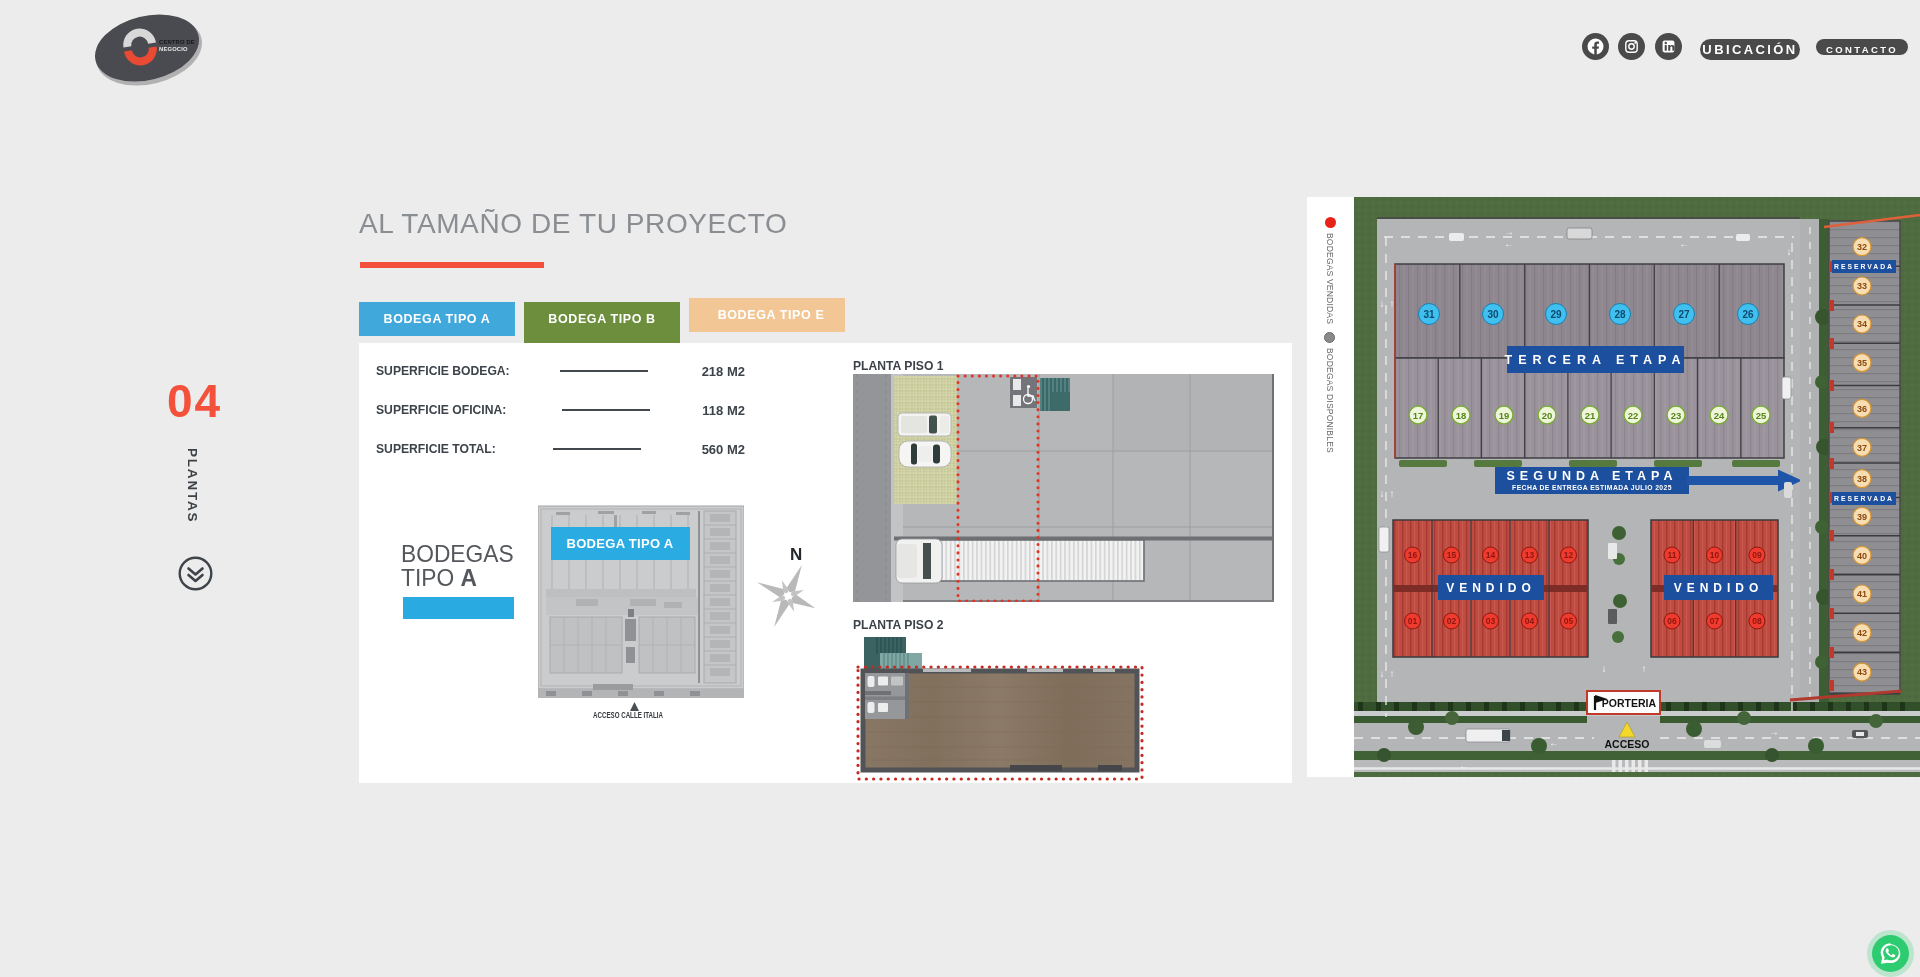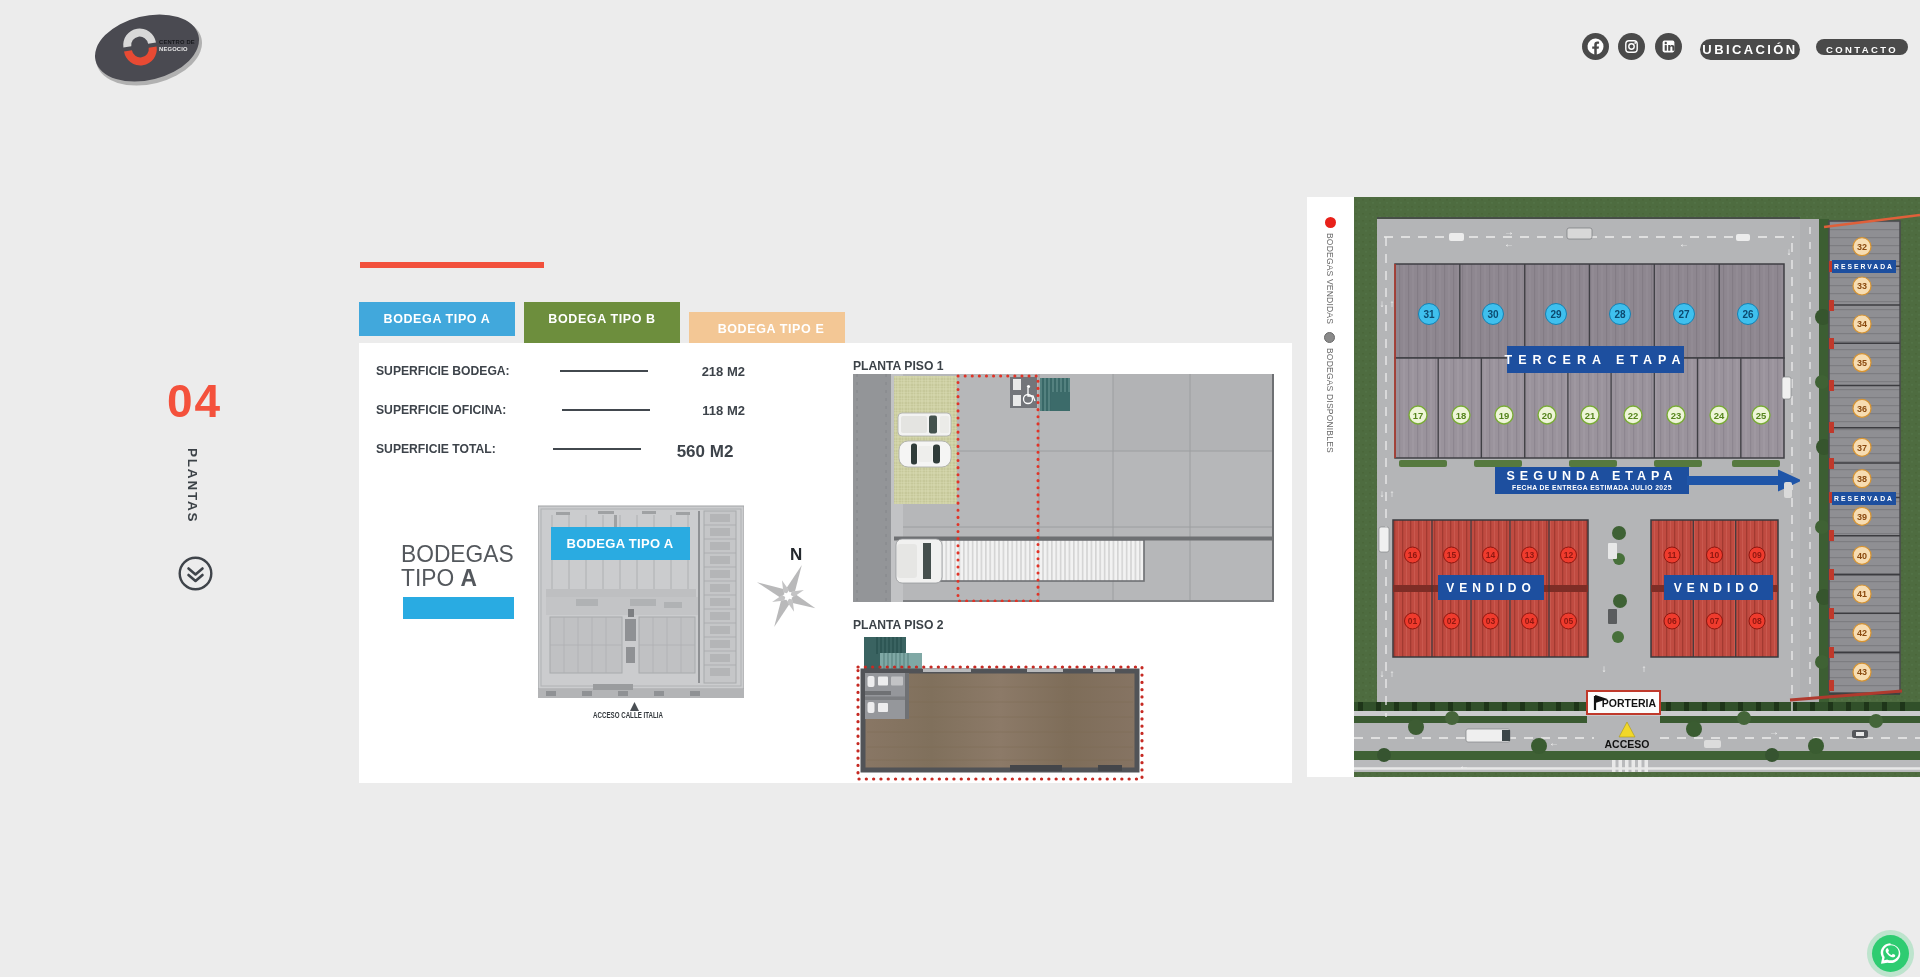--- a/index.html
+++ b/index.html
@@ -59,42 +59,43 @@
 
   <div class="abs" style="left:178px; top:556px; width:35px; height:35px;">
     <svg width="35" height="35" viewBox="0 0 35 35">
       <circle cx="17.5" cy="17.5" r="15.8" fill="none" stroke="#3f444a" stroke-width="2.4"></circle>
       <path d="M10.5 12.5 L17.5 18.5 L24.5 12.5" fill="none" stroke="#3f444a" stroke-width="2.6" stroke-linecap="round" stroke-linejoin="round"></path>
       <path d="M10.5 19 L17.5 25 L24.5 19" fill="none" stroke="#3f444a" stroke-width="2.6" stroke-linecap="round" stroke-linejoin="round"></path>
     </svg>
   </div>
 
 
+  <div class="abs" style="left:359px; top:208px; font-size:28px; font-weight:300; color:#8a8e92; letter-spacing:0.6px;">AL TAMAÑO DE TU PROYECTO</div>
 
   <div class="abs" style="left:360px; top:262px; width:184px; height:6px; background:#f2503c;"></div>
 
   <div class="abs" style="left:359px; top:302px; width:156px; height:34px; background:#41a8dc; color:#fff; font-size:12.5px; font-weight:bold; letter-spacing:0.6px; text-align:center; line-height:34px;">BODEGA TIPO A</div>
 
   <div class="abs" style="left:524px; top:302px; width:156px; height:45px; background:#6d8e3d; color:#fff; font-size:12.5px; font-weight:bold; letter-spacing:0.6px; text-align:center; line-height:34px;">BODEGA TIPO B</div>
 
-  <div class="abs" style="left:689px; top:312px; width:156px; height:34px; background:#f3c795; color:#fff; font-size:12.5px; font-weight:bold; letter-spacing:0.6px; text-align:center; line-height:34px;padding-left:8px;">BODEGA TIPO E</div>
+  <div class="abs" style="left:689px; top:298px; width:156px; height:34px; background:#f3c795; color:#fff; font-size:12.5px; font-weight:bold; letter-spacing:0.6px; text-align:center; line-height:34px;padding-left:8px;">BODEGA TIPO E</div>
 
   <div class="abs" style="left:359px; top:343px; width:933px; height:440px; background:#ffffff;"></div>
 
   <div class="abs" style="left:376px; top:363px; font-size:13.5px; font-weight:bold; color:#3d434a; transform:scaleX(0.9); transform-origin:0 50%;">SUPERFICIE BODEGA:</div>
   <div class="abs" style="left:560px; top:370px; width:88px; height:1.6px; background:#42484e;"></div>
   <div class="abs" style="left:665px; top:364px; width:80px; font-size:13px; font-weight:bold; color:#3d434a; text-align:right;">218 M2</div>
 
   <div class="abs" style="left:376px; top:402px; font-size:13.5px; font-weight:bold; color:#3d434a; transform:scaleX(0.9); transform-origin:0 50%;">SUPERFICIE OFICINA:</div>
   <div class="abs" style="left:562px; top:409px; width:88px; height:1.6px; background:#42484e;"></div>
   <div class="abs" style="left:665px; top:403px; width:80px; font-size:13px; font-weight:bold; color:#3d434a; text-align:right;">118 M2</div>
 
   <div class="abs" style="left:376px; top:441px; font-size:13.5px; font-weight:bold; color:#3d434a; transform:scaleX(0.9); transform-origin:0 50%;">SUPERFICIE TOTAL:</div>
   <div class="abs" style="left:553px; top:448px; width:88px; height:1.6px; background:#42484e;"></div>
-  <div class="abs" style="left:665px; top:442px; width:80px; font-size:17px; font-weight:bold; color:#3d434a; text-align:center;">560 M2</div>
+  <div class="abs" style="left:665px; top:442px; width:80px; font-size:13px; font-weight:bold; color:#3d434a; text-align:right;">560 M2</div>
 
   <div class="abs" style="left:401px; top:542px; font-size:24.5px; font-weight:400; color:#54585d; letter-spacing:0px; line-height:23.5px; transform:scaleX(0.93); transform-origin:0 0;">BODEGAS<br>TIPO <span style="font-weight:bold;">A</span></div>
 
   <div class="abs" style="left:403px; top:597px; width:111px; height:22px; background:#29abe2;"></div>
 
   <div class="abs" style="left:538px; top:505px; width:206px; height:215px;">
     <svg width="206" height="215" viewBox="0 0 206 215">
 
       <rect x="0" y="1" width="206" height="183" fill="#cbccce" stroke="#a2a4a6" stroke-width="1"></rect>
       <rect x="3" y="4" width="200" height="177" fill="none" stroke="#b0b2b4" stroke-width="1"></rect>

